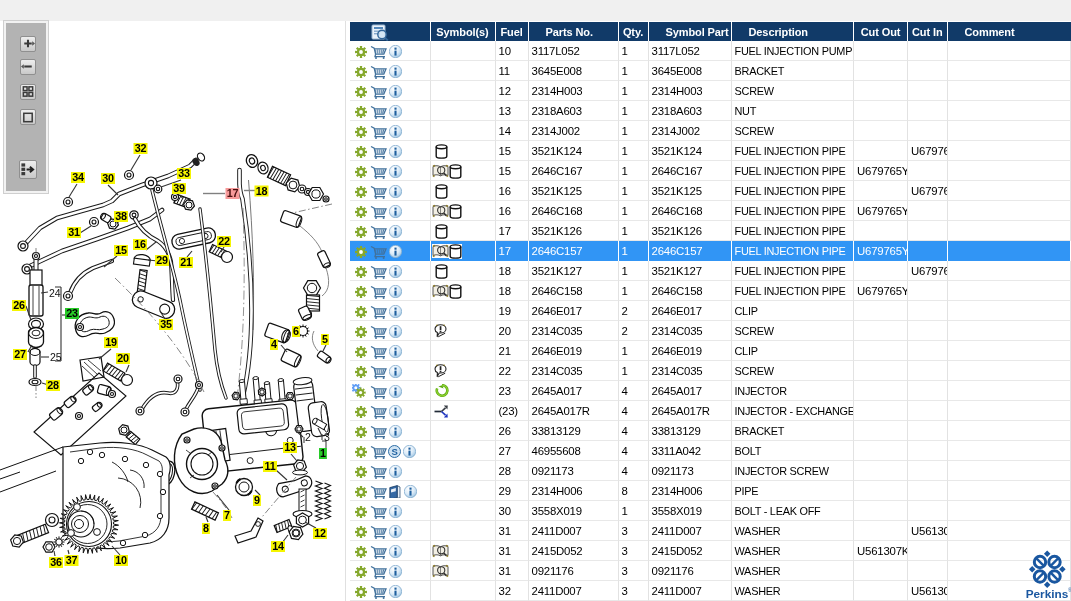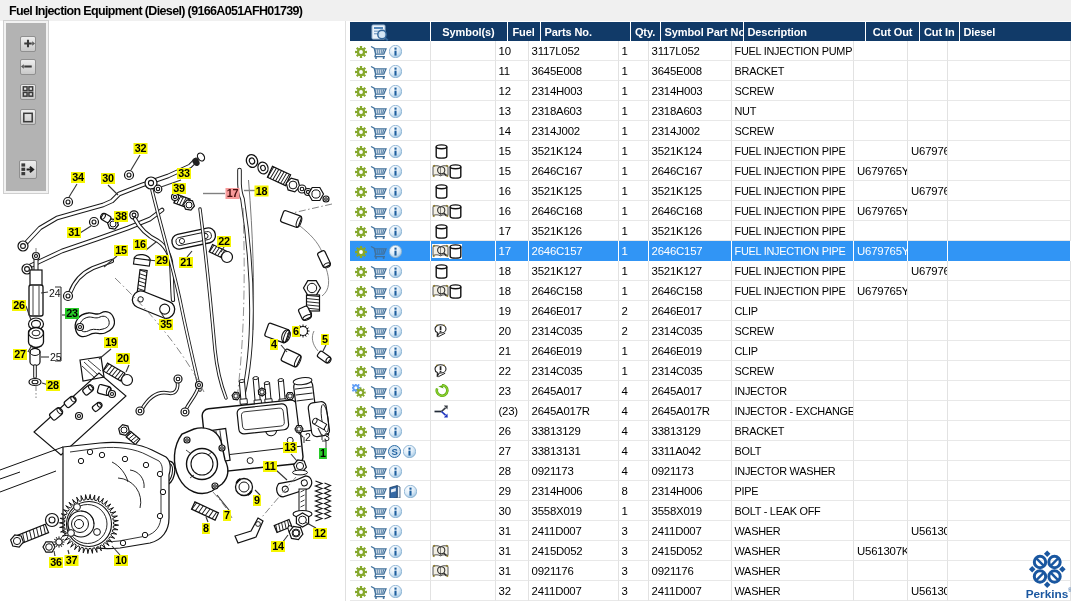--- a/index.html
+++ b/index.html
@@ -6,21 +6,21 @@
 #topstrip{position:absolute;left:0;top:0;width:1071px;height:21px;background:#f0f0f0}
 #title{position:absolute;left:9px;top:3.5px;font-size:12.5px;font-weight:bold;color:#000;letter-spacing:-0.65px;white-space:nowrap}
 #lpanel{position:absolute;left:0;top:21px;width:346px;height:580px;background:#fff;border-right:1px solid #e0e0e0}
 #tbar{position:absolute;left:4px;top:0px;width:44px;height:172px;background:#b3b3b3;border:2px solid #f2f2f2;outline:1px solid #cfcfcf}
 .tbtn{position:absolute;background:linear-gradient(#eeeeee,#c9c9c9);border:1px solid #8f8f8f;border-radius:2px;display:flex;align-items:center;justify-content:center}
 #diag{position:absolute;left:0;top:-21px}
 #tablewrap{position:absolute;left:349.5px;top:0;width:721.5px;height:601px}
 #thead{position:absolute;left:0;top:21px;height:20px;display:flex;background:#113a68;border-top:1px solid #fff}
 .hc{position:relative;height:100%;color:#fff;font-size:11px;font-weight:bold;border-right:1.4px solid #fff;display:flex;align-items:center}
 .hc:last-child{border-right:none}
-.hc span.hs{padding-left:4px;white-space:nowrap;overflow:hidden;letter-spacing:-0.1px}
+.hc span.hs{padding-left:17px;white-space:nowrap;overflow:hidden;letter-spacing:-0.1px}
 .hc span.ctr{padding-left:0;width:100%;text-align:center}
 .row{position:absolute;left:0;height:20px;display:flex;background:#fff}
 .row.hl{background:#3195f5;color:#fff}
 .c{position:relative;height:100%;border-right:1px solid #e2e2e2;border-bottom:1px solid #e8e8e8;font-size:11.4px;letter-spacing:-0.2px;display:flex;align-items:center;overflow:hidden}
 .row.hl .c{border-right:1px solid #fff;border-bottom:none}
 .c span{padding-left:3px;white-space:nowrap}
 .c span.dsc{font-size:10.9px;letter-spacing:-0.25px}
 .ic{position:absolute}
 .row.hl .c:nth-child(2) svg{background:#fff}
 #logo{z-index:5}
@@ -93,21 +93,20 @@
 <g id="barr">
  <path d="M0.5,6.5 L7.5,6.5" stroke="#222b38" stroke-width="1.7" fill="none"></path>
  <path d="M7.5,6.5 L11.5,2.8" stroke="#3a3f46" stroke-width="1.7" fill="none"></path>
  <path d="M9.8,0.4 L13.8,0.6 L13.4,4.4 Z" fill="#3a3f46"></path>
  <path d="M7.5,6.5 L11.5,10.2" stroke="#1f35c0" stroke-width="1.7" fill="none"></path>
  <path d="M13.4,8.6 L13.8,12.6 L9.8,12.4 Z" fill="#1f35c0"></path>
 </g>
 </defs>
     </svg>
 <div id="topstrip"></div>
-<div id="title">Fuel Injection Equipment (Diesel) (9166A051AFH01739)</div>
 <div id="lpanel">
       <svg id="diag" width="349" height="601" viewBox="0 0 349 601">
         <path d="M26,243 L40,228 L57,218 L78,212 L103,205 L112,201 L119,194 L142,185 L168,176 L190,166 L196,160" fill="none" stroke="#1a1a1a" stroke-width="4.6" stroke-linejoin="round" stroke-linecap="round"></path>
         <path d="M26,243 L40,228 L57,218 L78,212 L103,205 L112,201 L119,194 L142,185 L168,176 L190,166 L196,160" fill="none" stroke="#fff" stroke-width="2.6" stroke-linejoin="round" stroke-linecap="round"></path>
         <ellipse cx="23" cy="246" rx="5" ry="5" fill="#fff" stroke="#111" stroke-width="1.2"></ellipse>
         <ellipse cx="23" cy="246" rx="2.4" ry="2.4" fill="none" stroke="#111" stroke-width="1.08"></ellipse>
         <ellipse cx="196" cy="162" rx="3.2" ry="4.2" transform="rotate(-35 196 162)" fill="#222"></ellipse>
         <ellipse cx="201" cy="157" rx="3.2" ry="4.2" transform="rotate(-35 201 157)" fill="#fff" stroke="#111" stroke-width="1.2"></ellipse>
         <path d="M30,266 L62,251 L97,239 L128,228 L150,219 L162,210" fill="none" stroke="#1a1a1a" stroke-width="4.6" stroke-linejoin="round" stroke-linecap="round"></path>
         <path d="M30,266 L62,251 L97,239 L128,228 L150,219 L162,210" fill="none" stroke="#fff" stroke-width="2.6" stroke-linejoin="round" stroke-linecap="round"></path>
@@ -758,21 +757,21 @@
         <div class="hc" style="width:81.0px">
           <svg class="ic" style="left:21px;top:1.5px" width="18" height="17" viewBox="0 0 18 17">
             <rect x="1" y="1" width="13" height="14" rx="1" fill="#eaf2fa" stroke="#9db8d2"></rect>
             <rect x="3" y="3" width="9" height="2" fill="#5588bb"></rect>
             <rect x="3" y="6.5" width="9" height="1.4" fill="#88aacc"></rect>
             <rect x="3" y="9" width="6" height="1.4" fill="#88aacc"></rect>
             <circle cx="11" cy="10.5" r="4.2" fill="#cfe2f2" fill-opacity=".8" stroke="#336699" stroke-width="1.4"></circle>
             <path d="M14,13.8 L16.8,16.4" stroke="#336699" stroke-width="2"></path>
           </svg>
         </div>
-        <div class="hc" style="width:77px">
+        <div class="hc" style="width:65.0px">
           <span class="hs ctr">Symbol(s)</span>
         </div>
         <div class="hc" style="width:33.0px">
           <span class="hs ctr">Fuel</span>
         </div>
         <div class="hc" style="width:90.0px">
           <span class="hs">Parts No.</span>
         </div>
         <div class="hc" style="width:30.0px">
           <span class="hs ctr">Qty.</span>
@@ -783,21 +782,21 @@
         <div class="hc" style="width:122.5px">
           <span class="hs">Description</span>
         </div>
         <div class="hc" style="width:54px">
           <span class="hs ctr">Cut Out</span>
         </div>
         <div class="hc" style="width:39.5px">
           <span class="hs ctr">Cut In</span>
         </div>
         <div class="hc" style="width:123.5px">
-          <span class="hs">Diesel</span>
+          <span class="hs">Comment</span>
         </div>
       </div>
 <div class="row" style="top:41px">
         <div class="c" style="width:81.0px">
           <svg class="ic" style="left:5.6px;top:4.5px" width="12" height="12" viewBox="0 0 12 12">
             <use href="#gear"></use>
           </svg>
           <svg class="ic" style="left:20.5px;top:3.5px" width="17" height="14" viewBox="0 0 17 14">
             <use href="#cart"></use>
           </svg>
@@ -1520,21 +1519,21 @@
           </svg>
           <svg class="ic" style="left:53.5px;top:3.5px" width="13" height="13" viewBox="0 0 13 13">
             <use href="#info"></use>
           </svg>
         </div>
         <div class="c" style="width:65.0px"></div>
         <div class="c" style="width:33.0px">
           <span>27</span>
         </div>
         <div class="c" style="width:90.0px">
-          <span>33813131</span>
+          <span>46955608</span>
         </div>
         <div class="c" style="width:30.0px">
           <span>4</span>
         </div>
         <div class="c" style="width:83.0px">
           <span>3311A042</span>
         </div>
         <div class="c" style="width:122.5px">
           <span class="dsc">BOLT</span>
         </div>
@@ -1561,21 +1560,21 @@
         <div class="c" style="width:90.0px">
           <span>0921173</span>
         </div>
         <div class="c" style="width:30.0px">
           <span>4</span>
         </div>
         <div class="c" style="width:83.0px">
           <span>0921173</span>
         </div>
         <div class="c" style="width:122.5px">
-          <span class="dsc">INJECTOR WASHER</span>
+          <span class="dsc">INJECTOR SCREW</span>
         </div>
         <div class="c" style="width:54px"></div>
         <div class="c" style="width:39.5px"></div>
         <div class="c" style="width:123.5px"></div>
       </div>
 <div class="row" style="top:481px">
         <div class="c" style="width:81.0px">
           <svg class="ic" style="left:5.6px;top:4.5px" width="12" height="12" viewBox="0 0 12 12">
             <use href="#gear"></use>
           </svg>

